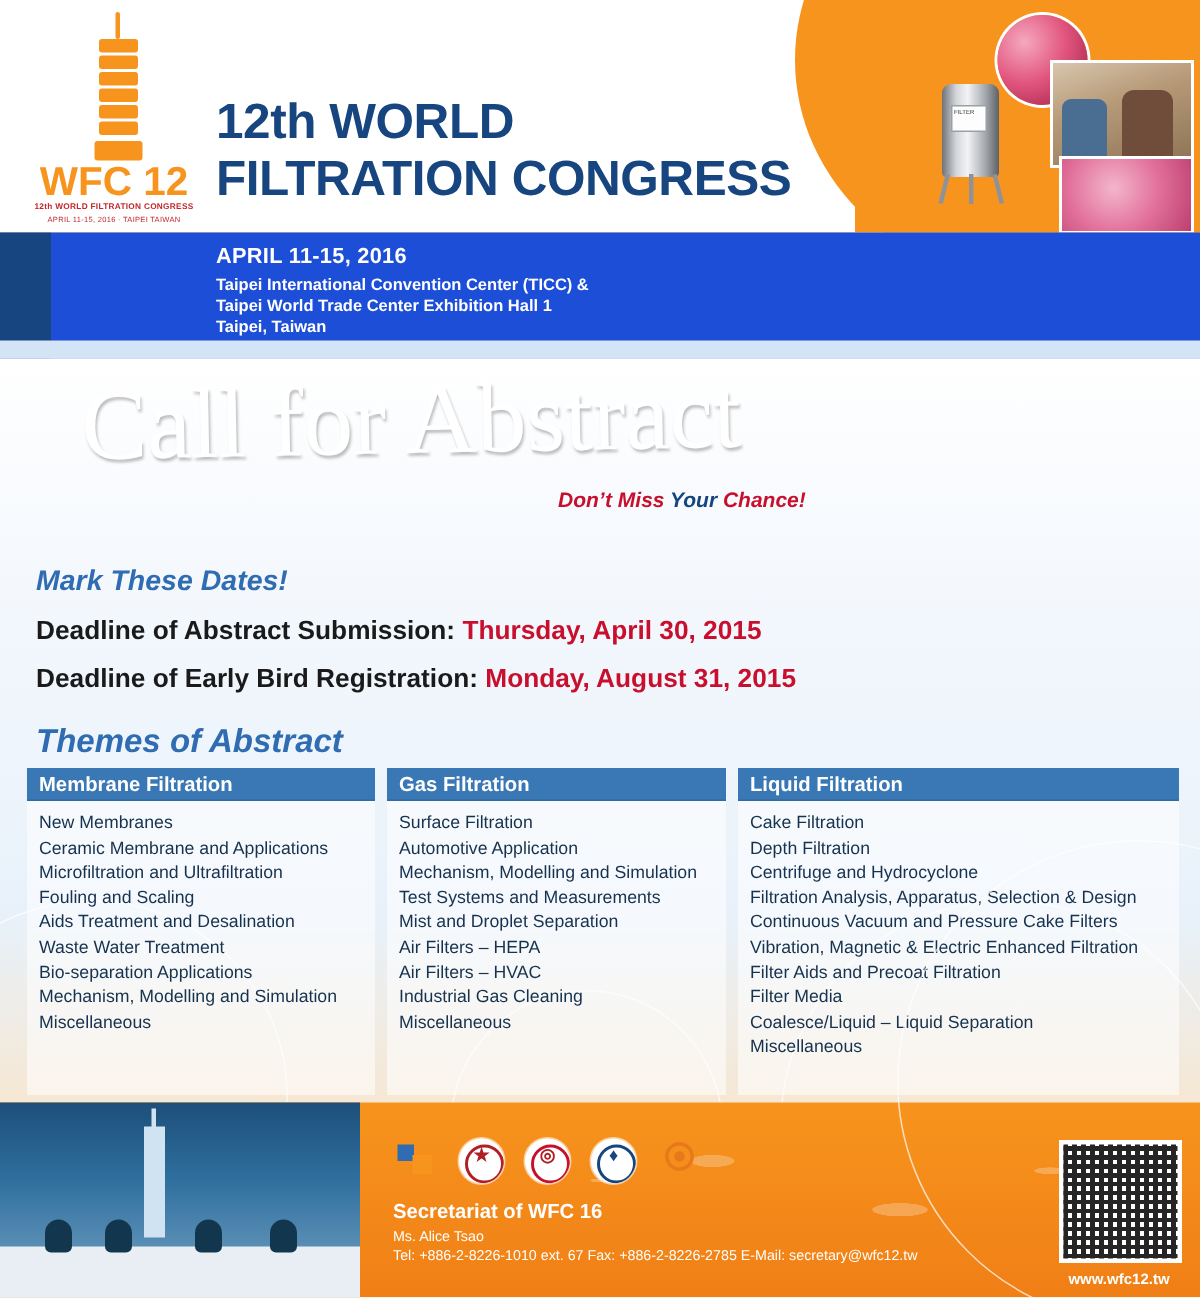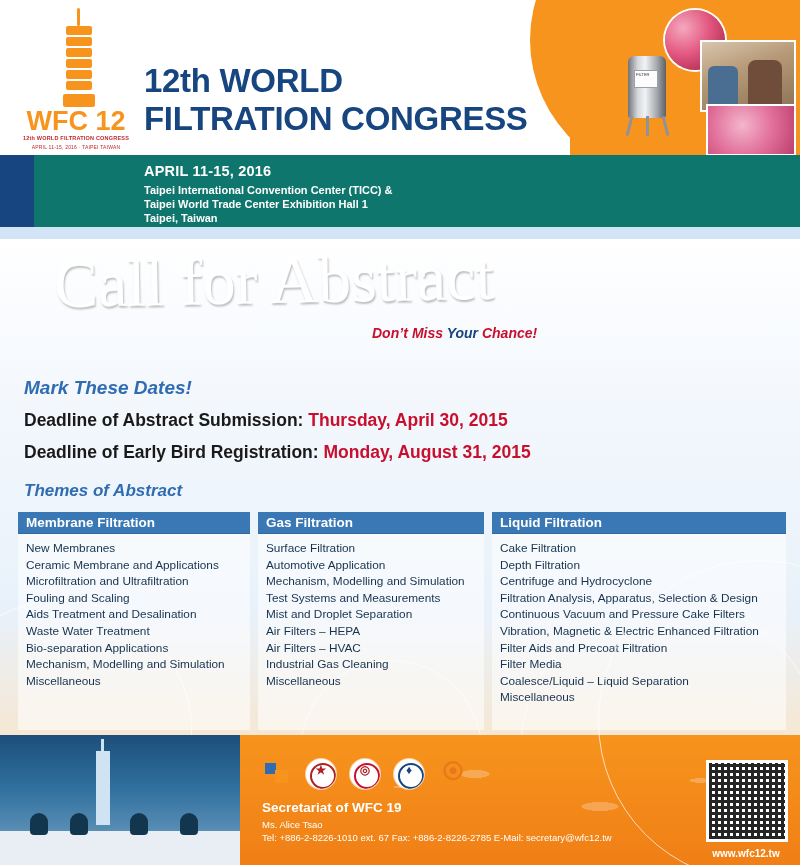--- a/index.html
+++ b/index.html
@@ -196,21 +196,21 @@
     font-size: 33px;
     line-height: 38px;
     letter-spacing: -0.3px;
   }
 
   
   .date-bar {
     position: absolute;
     left: 0; top: 155px;
     width: 800px; height: 84px;
-    background: #0f766e;
+    background: #1d4ed8;
     overflow: hidden;
   }
   .date-bar-text {
     position: absolute;
     left: 144px; top: 8px;
     color: #ffffff;
   }
   .date-bar-text .d1 {
     font-weight: bold;
     font-size: 14.5px;
@@ -328,21 +328,21 @@
     font-style: italic;
     color: #17457f;
     line-height: 17px;
     z-index: 3;
   }
 
   
   .themes-title {
     position: absolute;
     left: 24px; top: 481px;
-    font-size: 17px;
+    font-size: 22px;
     font-weight: bold;
     font-style: italic;
     color: #2f6cb2;
   }
   .cols {
     position: absolute;
     left: 18px; top: 512px;
     width: 768px;
     display: flex;
     gap: 8px;
@@ -705,21 +705,21 @@
     <div class="org-logo">
       <span class="ring b"></span>
         <span class="glyph b">♦</span>
     </div>
     <div class="org-logo sq">
       <span class="glyph o" style="font-size:22px; top:0px;">⦿</span>
     </div>
   </div>
 
   <div class="sec-block">
-    <div class="sec-title">Secretariat of WFC 19</div>
+    <div class="sec-title">Secretariat of WFC 16</div>
     <div class="sec-line">Ms. Alice Tsao</div>
     <div class="sec-line">Tel: +886-2-8226-1010 ext. 67     Fax: +886-2-8226-2785     E-Mail: secretary@wfc12.tw</div>
   </div>
 
   <div class="qr">
     <div class="qr-grid"></div>
   </div>
   <div class="site">www.wfc12.tw</div>
 
 </div>

